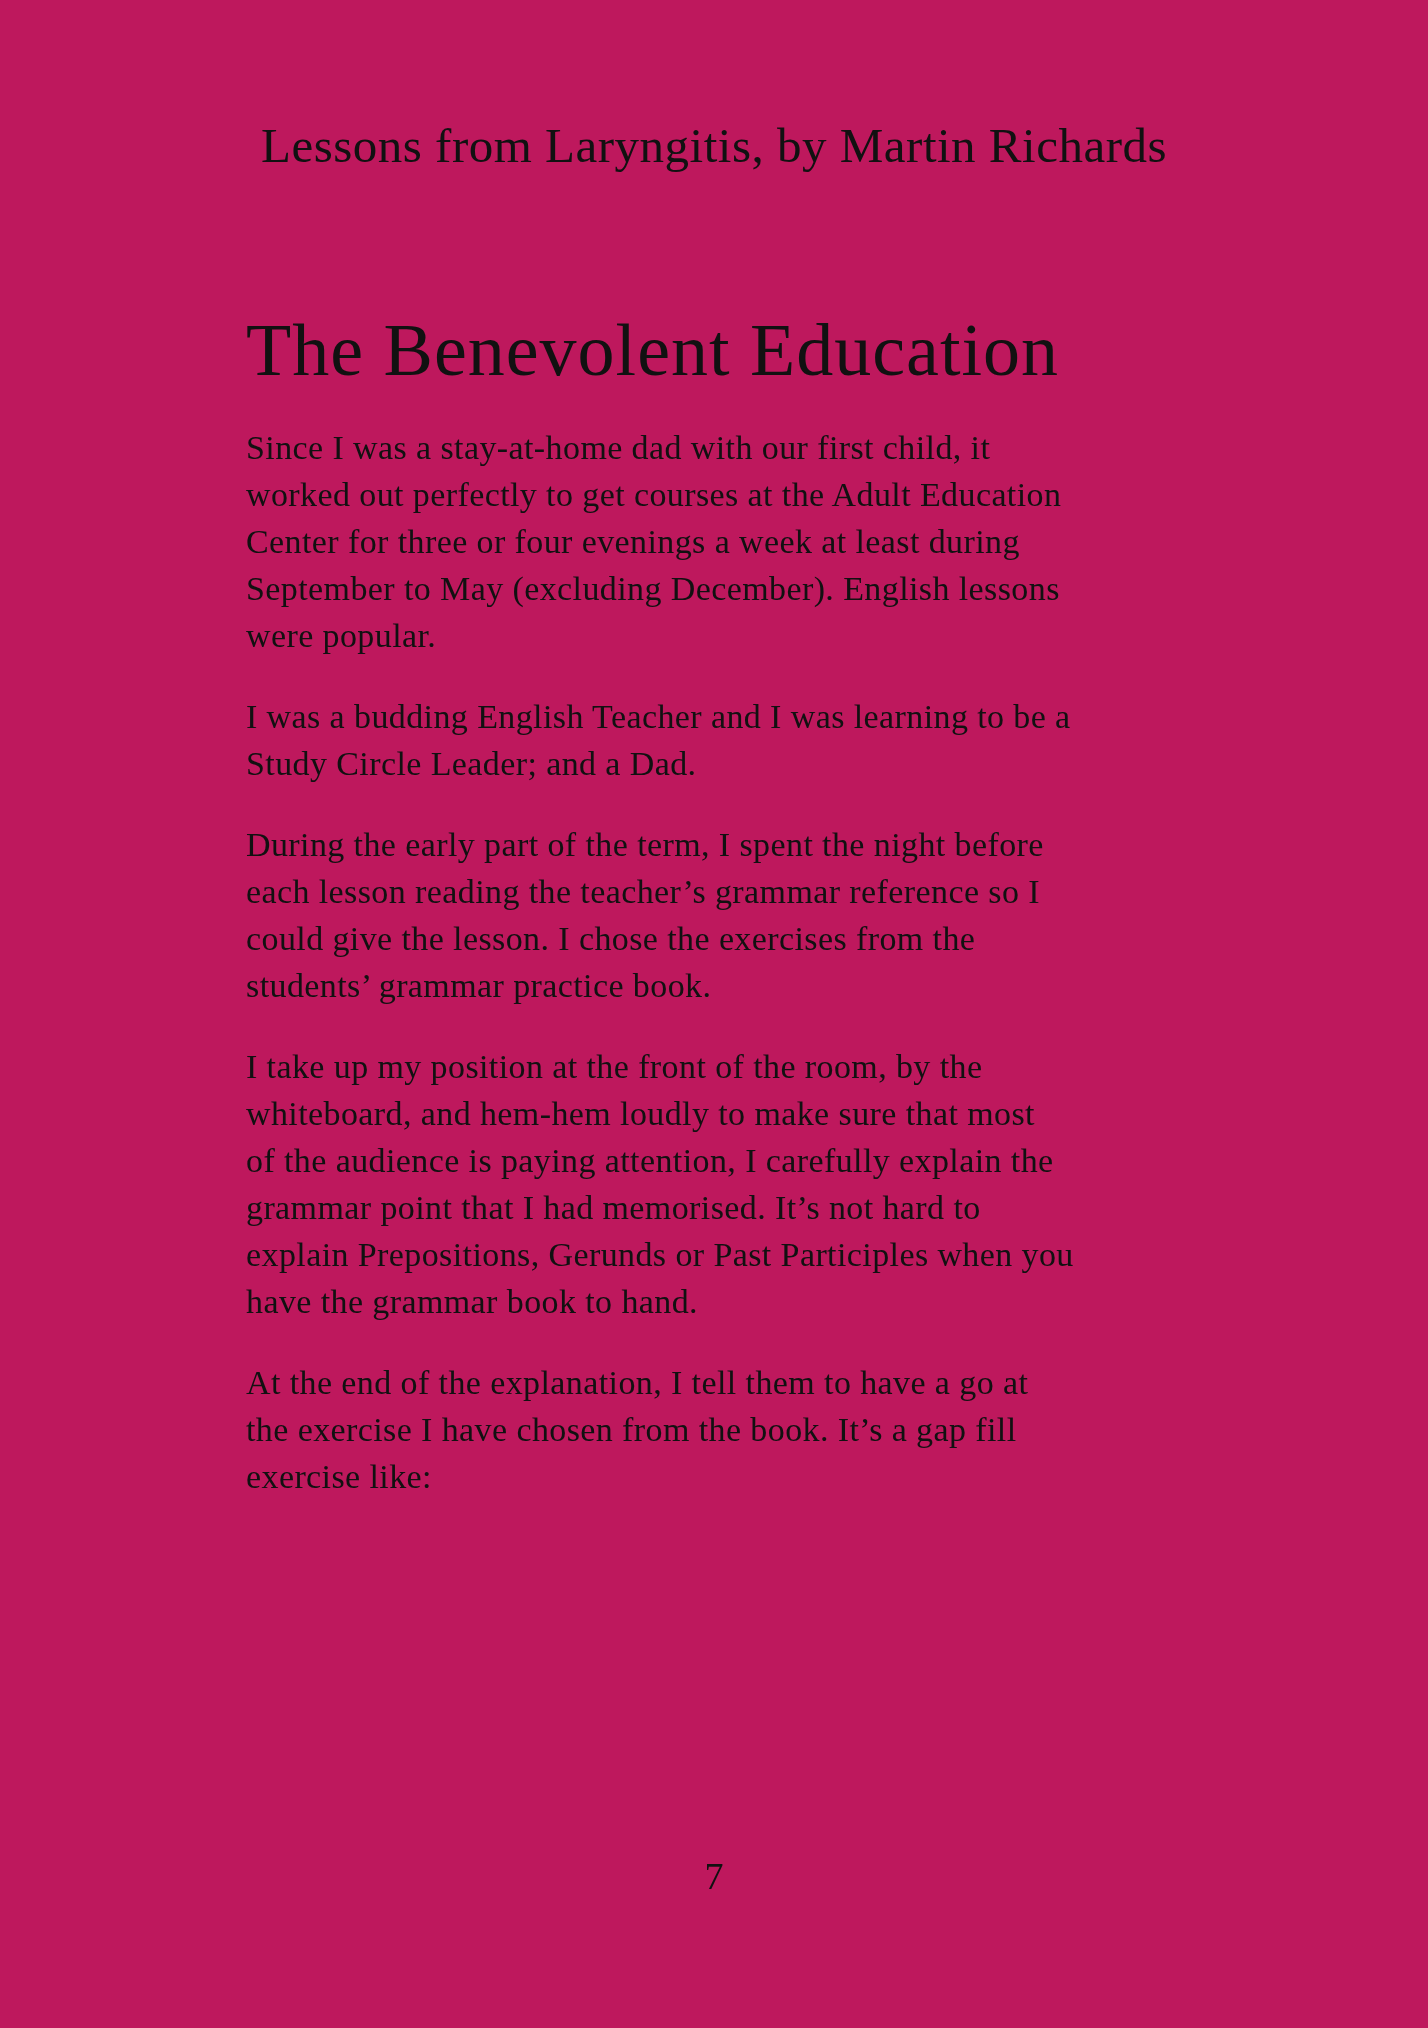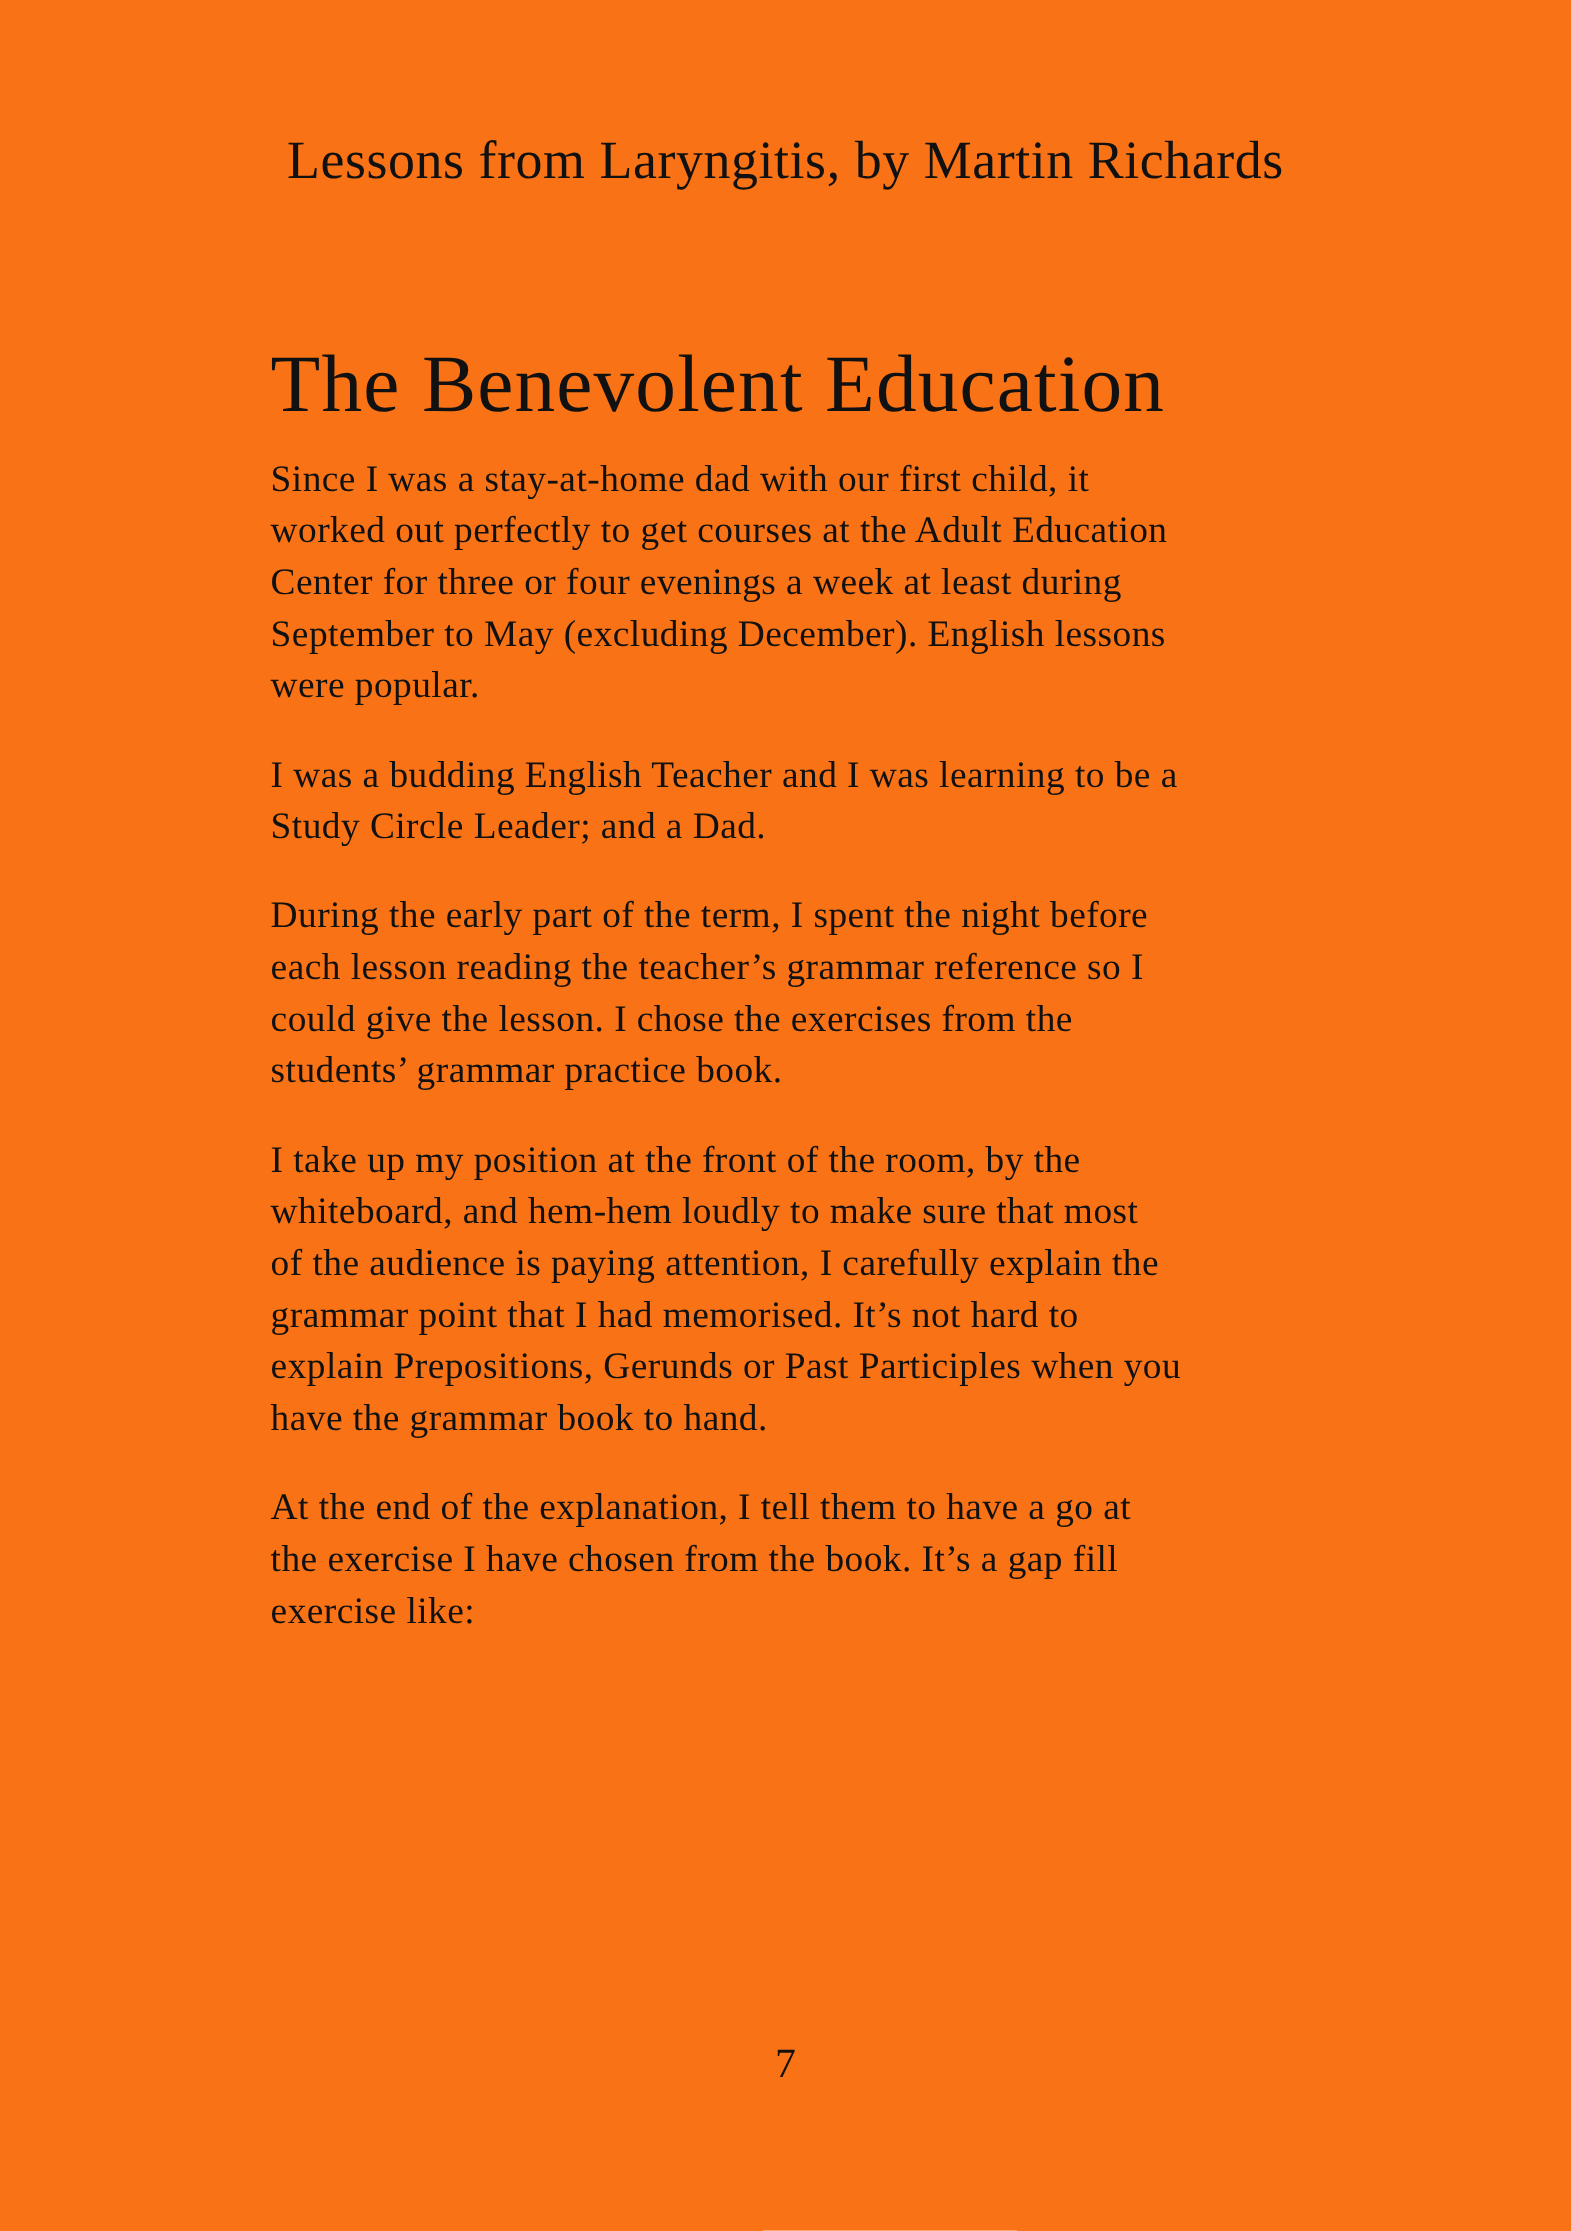--- a/index.html
+++ b/index.html
@@ -10,21 +10,21 @@
   body {
     width: 1428px;
     height: 2028px;
     font-family: "Liberation Serif", serif;
     color: #111111;
   }
   .page {
     position: relative;
     width: 1428px;
     height: 2028px;
-    background: #f97316;
+    background: #be185d;
     overflow: hidden;
   }
   .running-header {
     position: absolute;
     top: 117px;
     left: 0;
     width: 100%;
     text-align: center;
     font-size: 49px;
     line-height: 1.2;
@@ -37,21 +37,21 @@
     top: 313px;
     left: 246px;
     margin: 0;
     font-size: 74px;
     line-height: 1;
     font-weight: 400;
     letter-spacing: 1px;
   }
   .body-text {
     position: absolute;
-    top: 412px;
+    top: 424px;
     left: 246px;
     width: 1040px;
     font-size: 34px;
     line-height: 47px;
     letter-spacing: 0.4px;
   }
   .body-text p {
     margin: 0 0 34px 0;
     white-space: pre-line;
   }

